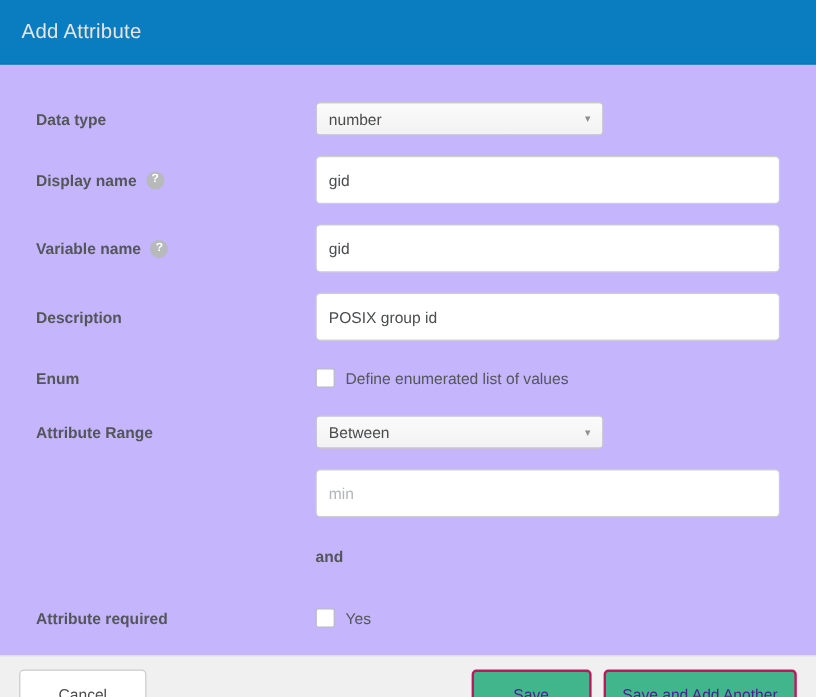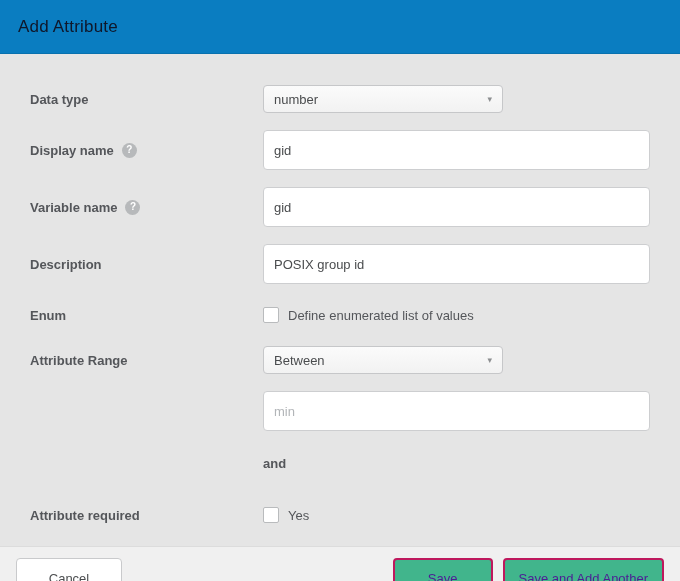--- a/index.html
+++ b/index.html
@@ -16,31 +16,31 @@
   .modal-header {
     height: 54px;
     background: #0a7dc1;
     border-bottom: 1px solid #0871ae;
     display: flex;
     align-items: center;
     padding: 0 18px;
     flex: 0 0 auto;
   }
   .modal-title {
-    color: #0f172a;
+    color: #e5e5e5;
     font-size: 17px;
     font-weight: 400;
     letter-spacing: 0.2px;
   }
 
   
   .modal-body {
     flex: 1 1 auto;
     padding: 31px 30px 0 30px;
-    background: #e5e5e5;
+    background: #c4b5fd;
   }
   .form-row {
     display: grid;
     grid-template-columns: 233px 1fr;
     align-items: center;
     min-height: 28px;
     margin-bottom: 17px;
   }
   .form-label {
     font-size: 13px;

